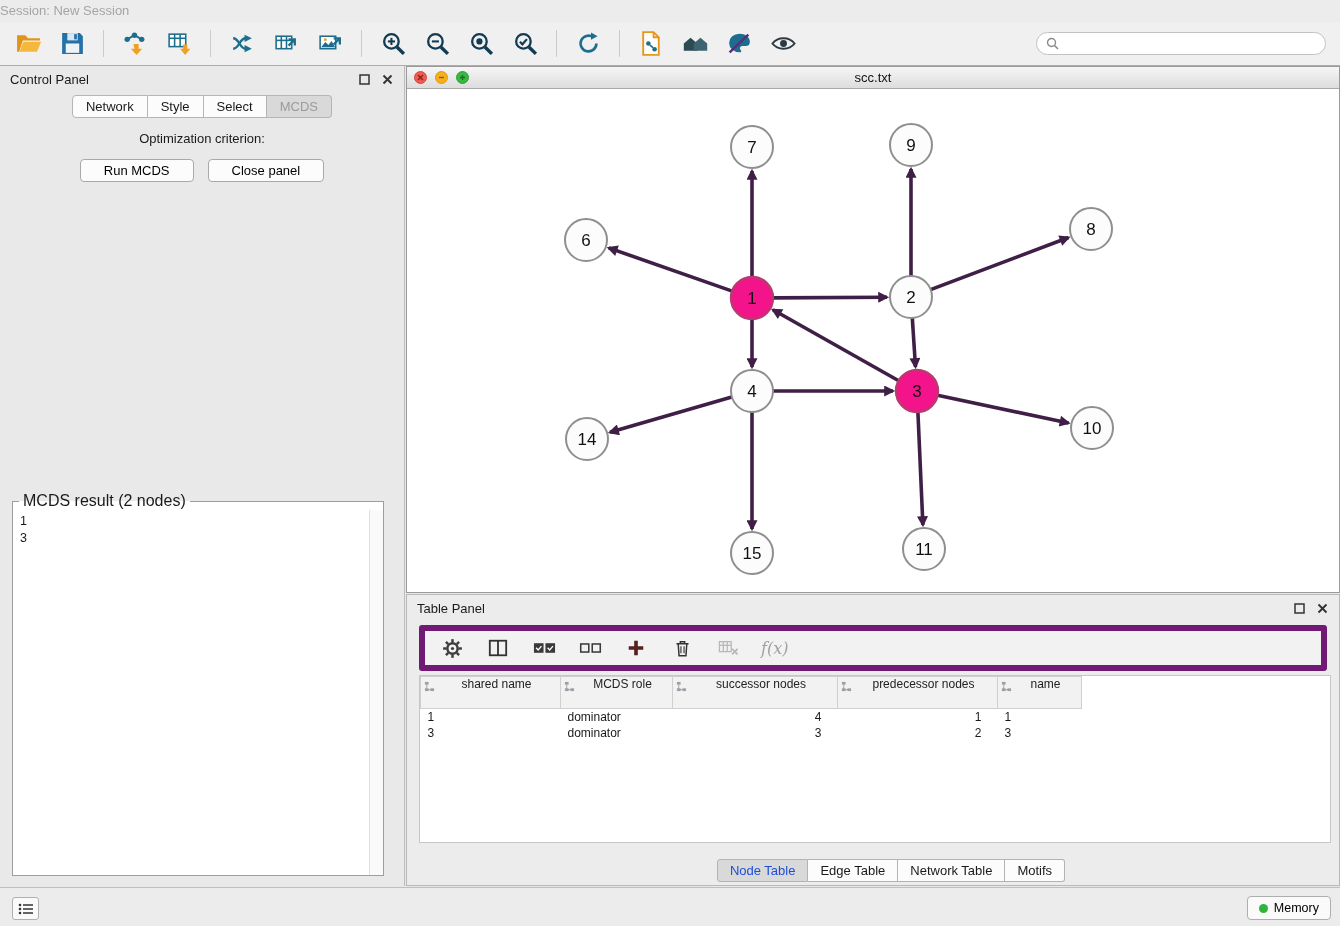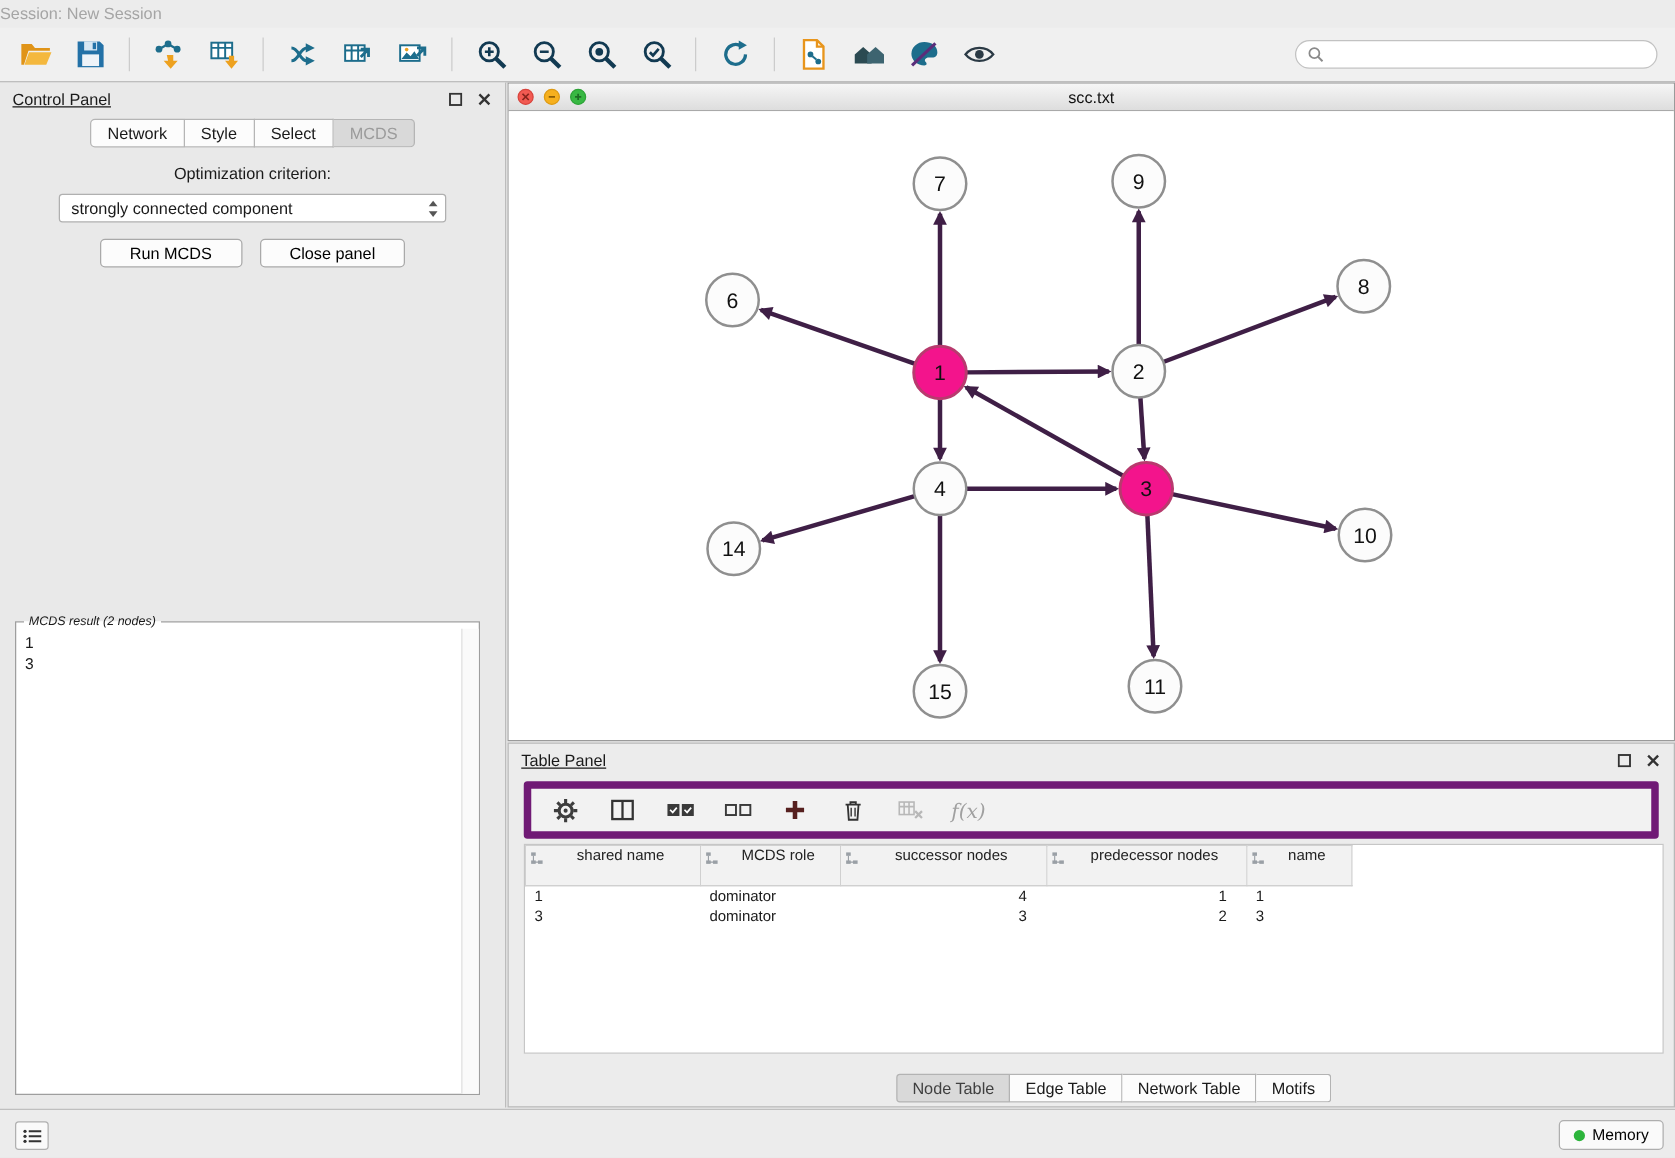--- a/index.html
+++ b/index.html
@@ -22,37 +22,37 @@
   .tbtn { width:36px; height:36px; display:flex; align-items:center; justify-content:center; border-radius:4px; }
   .tbtn svg { width:27px; height:27px; display:block; }
   .tsep { width:1px; height:27px; background:#cccccc; margin:0 5px; }
   .search { margin-left:auto; margin-right:4px; width:290px; height:23px; background:#ffffff;
     border:1px solid #c2c2c2; border-radius:12px; display:flex; align-items:center; padding:0 9px; gap:6px; }
   .search input { border:none; outline:none; flex:1; font-size:12px; background:transparent; }
 
   
   .control-panel { position:absolute; left:0; top:66px; width:405px; height:820px;
     background:#e9e9e9; border-right:1px solid #bcbcbc; }
-  .panel-header { height:27px; display:flex; align-items:center; padding:0 10px; font-size:13px;text-decoration:underline; }
+  .panel-header { height:27px; display:flex; align-items:center; padding:0 10px; font-size:13px; }
   .win-btns { margin-left:auto; display:flex; gap:9px; align-items:center; }
   .win-btn { width:14px; height:14px; display:flex; align-items:center; justify-content:center; }
   .cp-tabs { display:flex; justify-content:center; margin-top:2px; }
   .cp-tab { font-size:13px; padding:3px 13px; background:#fcfcfc; border:1px solid #b5b5b5; border-left:none; }
   .cp-tab:first-child { border-left:1px solid #b5b5b5; border-radius:4px 0 0 4px; }
   .cp-tab:last-child { border-radius:0 4px 4px 0; }
   .cp-tab.active { background:#d9d9d9; color:#9b9b9b; }
   .opt-label { text-align:center; font-size:13px; margin-top:13px; }
   .dropdown { margin:9px auto 0; width:310px; height:23px; background:#ffffff; border:1px solid #b0b0b0;
     border-radius:3px; display:flex; align-items:center; font-size:13px; padding:0 22px 0 9px; position:relative; }
   .dd-arrows { position:absolute; right:5px; top:4px; }
   .btn-row { display:flex; justify-content:center; gap:14px; margin-top:13px; }
   .btn { font-size:13px; background:#fcfcfc; border:1px solid #a9a9a9; border-radius:4px; padding:3px 23px; }
   fieldset.result { position:absolute; left:12px; top:426px; width:372px; height:384px;
     border:1px solid #9e9e9e; background:#ffffff; }
-  fieldset.result legend { font-size:10px; margin-left:6px; padding:0 4px;font-style:italic; }
+  fieldset.result legend { font-size:16px; margin-left:6px; padding:0 4px; }
   .result-list { padding:3px 7px; font-size:12.5px; line-height:17px; position:relative; height:100%; }
   .result-scroll { position:absolute; right:0; top:0; bottom:0; width:14px;
     border-left:1px solid #e0e0e0; background:#fafafa; }
 
   
   .net-window { position:absolute; left:406px; top:66px; width:934px; height:527px;
     background:#ffffff; border:1px solid #9a9a9a; }
   .net-titlebar { height:22px; background:linear-gradient(#f6f6f6,#dddddd);
     border-bottom:1px solid #a9a9a9; display:flex; align-items:center; padding:0 7px; position:relative; }
   .traffic { display:flex; gap:8px; position:relative; z-index:2; }
@@ -79,21 +79,21 @@
   .node-table th { position:relative; background:#f2f2f2; border:1px solid #d0d0d0; height:19px;
     font-weight:normal; text-align:center; padding:0 4px 17px 16px; color:#222; }
   .node-table th .hicon { position:absolute; left:3px; top:4px; width:11px; height:11px; }
   .hicon rect { fill:#9aa0a6; }
   .hicon path { stroke:#9aa0a6; fill:none; }
   .node-table td { height:16px; padding:0 16px 0 7px; }
   .tp-tabs { position:absolute; bottom:3px; left:0; right:0; display:flex; justify-content:center; }
   .tp-tab { font-size:13px; padding:3px 12px; background:#fcfcfc; border:1px solid #b3b3b3; border-left:none; }
   .tp-tab:first-child { border-left:1px solid #b3b3b3; border-radius:3px 0 0 3px; }
   .tp-tab:last-child { border-radius:0 3px 3px 0; }
-  .tp-tab.active { background:#d9d9d9; color:#404040;margin-left:36px; }
+  .tp-tab.active { background:#d9d9d9; color:#1d4ed8;margin-left:36px; }
 
   
   .statusbar { position:absolute; left:0; top:887px; width:1340px; height:39px;
     background:#ececec; border-top:1px solid #bfbfbf; }
   .sb-left-btn { position:absolute; left:12px; top:9px; width:27px; height:23px;
     border:1px solid #b0b0b0; border-radius:3px; background:#fafafa;
     display:flex; align-items:center; justify-content:center; }
   .memory-btn { position:absolute; right:9px; top:8px; height:24px; border:1px solid #aeaeae;
     border-radius:4px; background:#fafafa; display:flex; align-items:center; gap:6px;
     padding:0 11px; font-size:12.5px; }
@@ -260,29 +260,20 @@
       </span>
     </span>
   </div>
   <div class="cp-tabs">
       <div class="cp-tab">Network</div>
       <div class="cp-tab">Style</div>
       <div class="cp-tab">Select</div>
       <div class="cp-tab active">MCDS</div>
     </div>
   <div class="opt-label">Optimization criterion:</div>
-  <div class="dropdown">
-    <span>strongly connected component</span>
-    <span class="dd-arrows">
-      <svg width="9" height="14" viewBox="0 0 9 14">
-          <path d="M4.5 0.5 L8 5 H1z" fill="#555"></path>
-          <path d="M4.5 13.5 L1 9 H8z" fill="#555"></path>
-        </svg>
-    </span>
-  </div>
   <div class="btn-row">
     <button class="btn">Run MCDS</button>
     <button class="btn">Close panel</button>
   </div>
   <fieldset class="result">
     <legend>MCDS result (2 nodes)</legend>
     <div class="result-list">
         <div>1</div>
         <div>3</div>
       </div>

